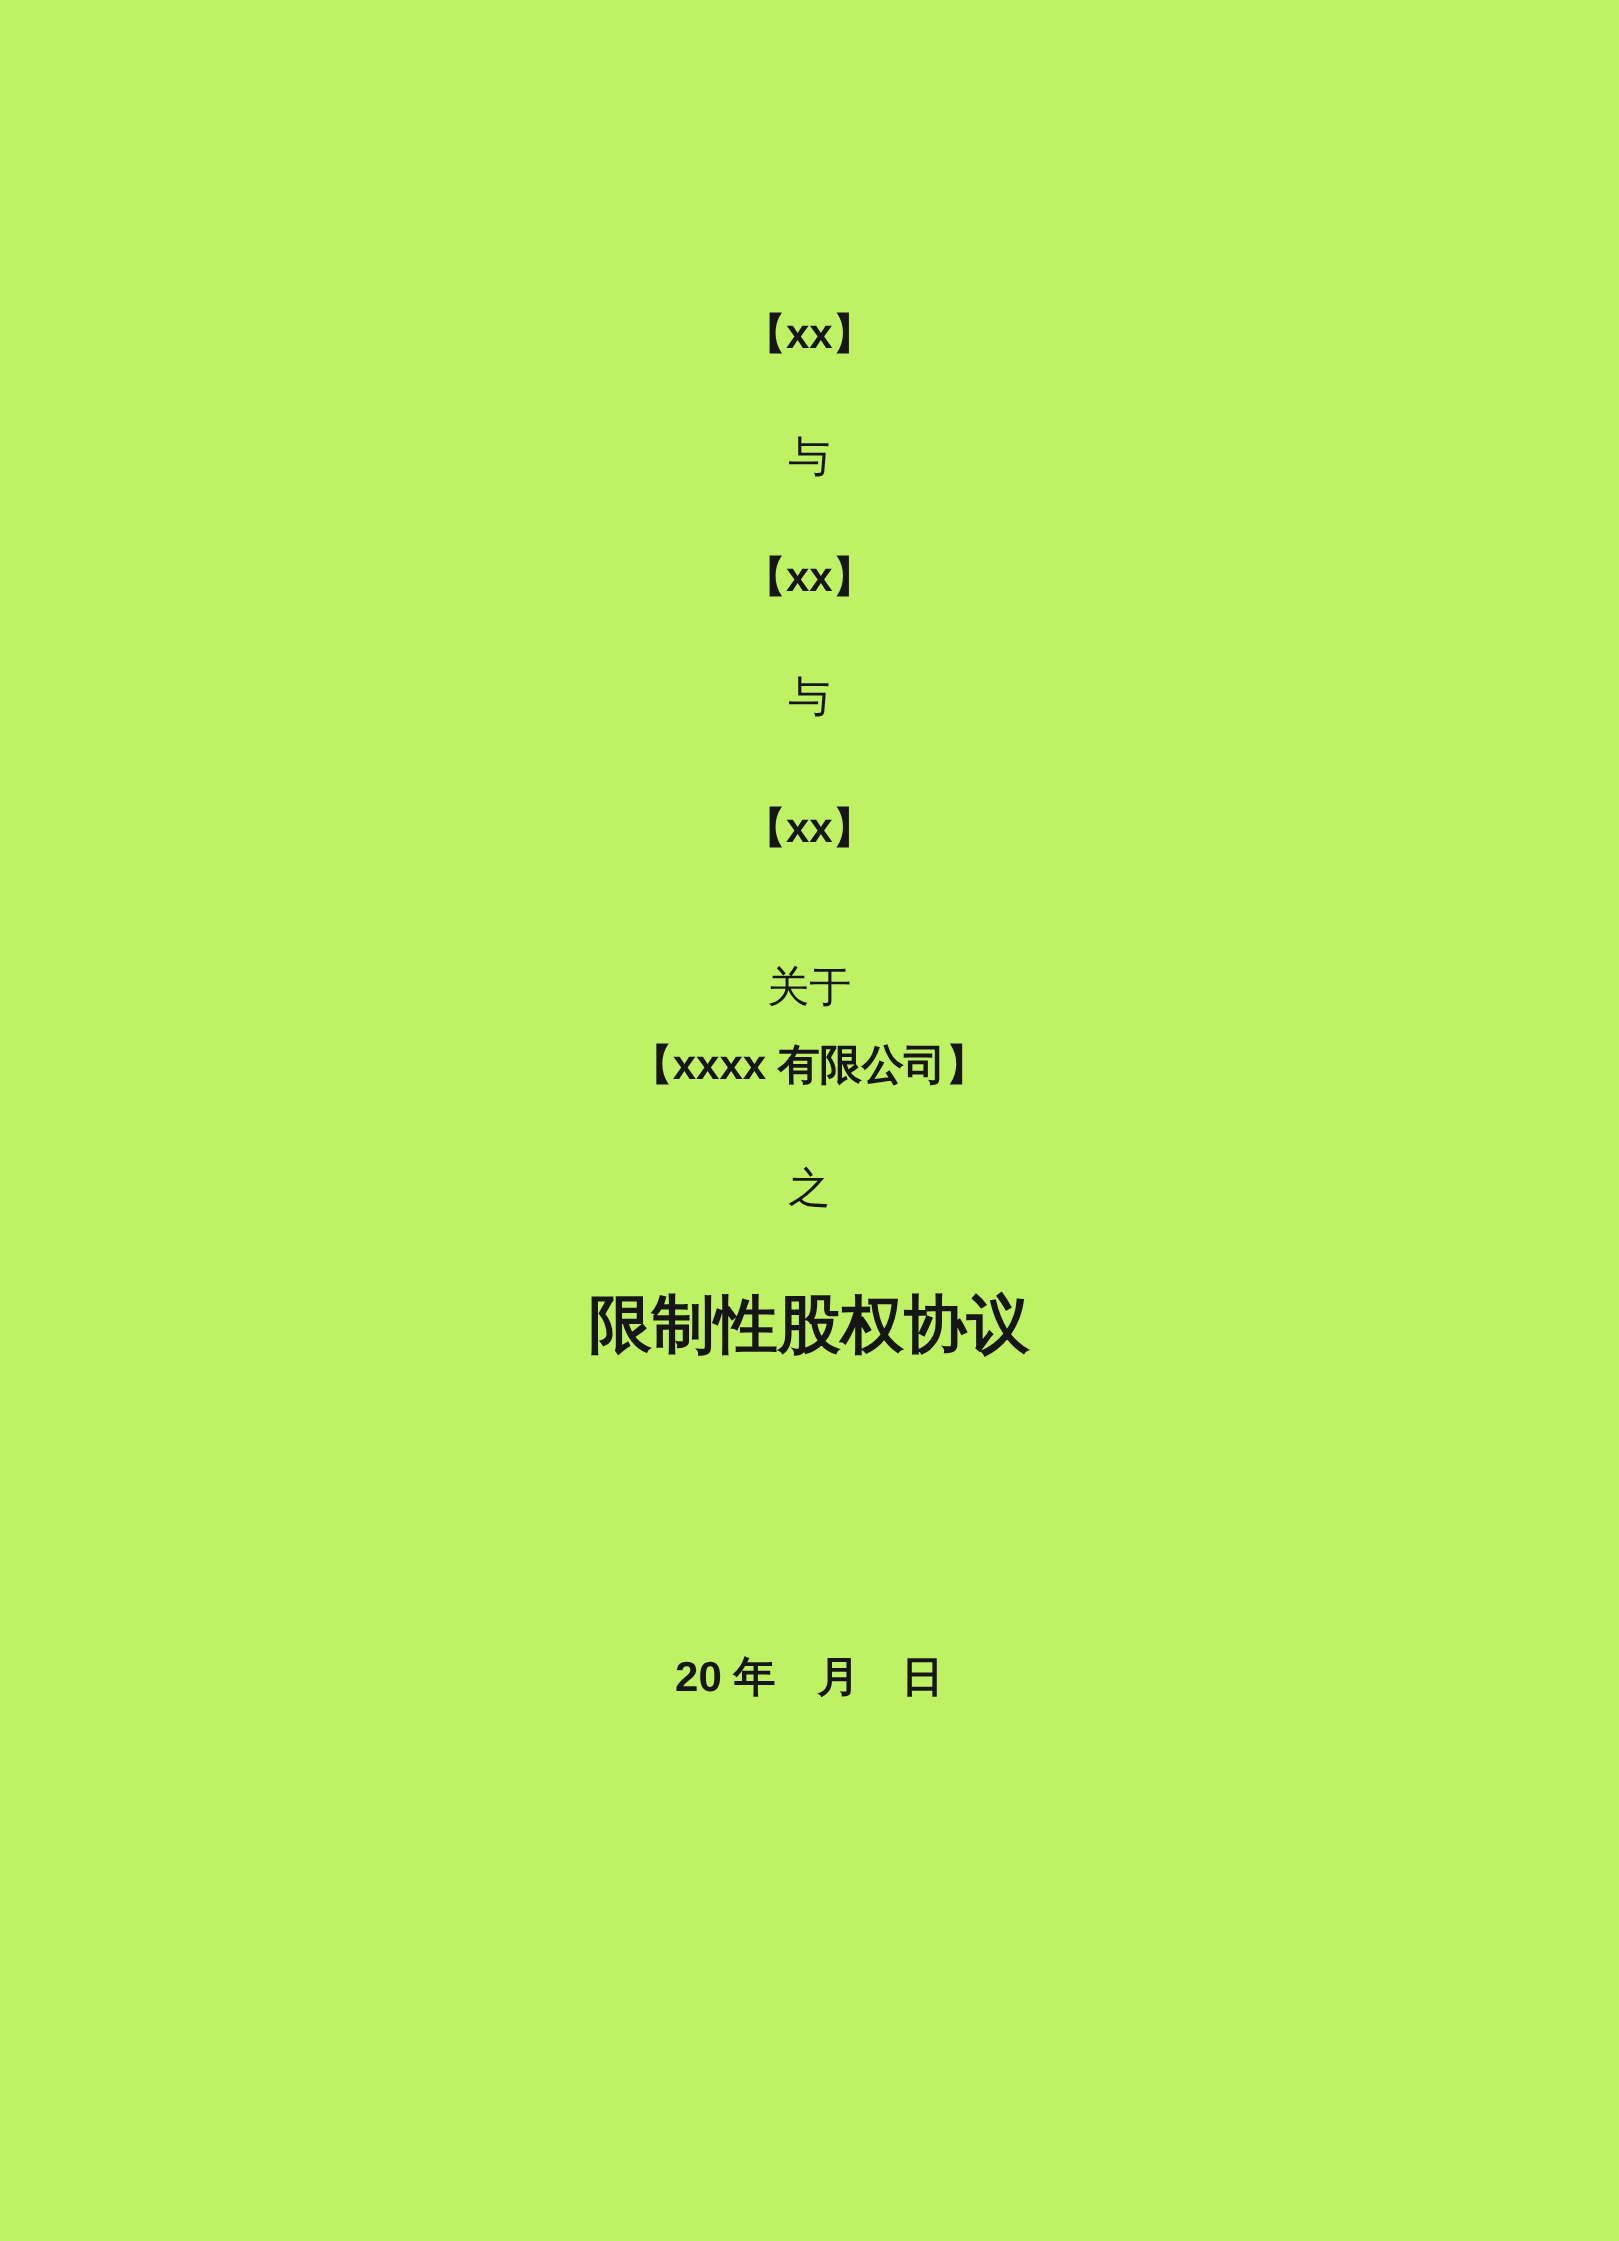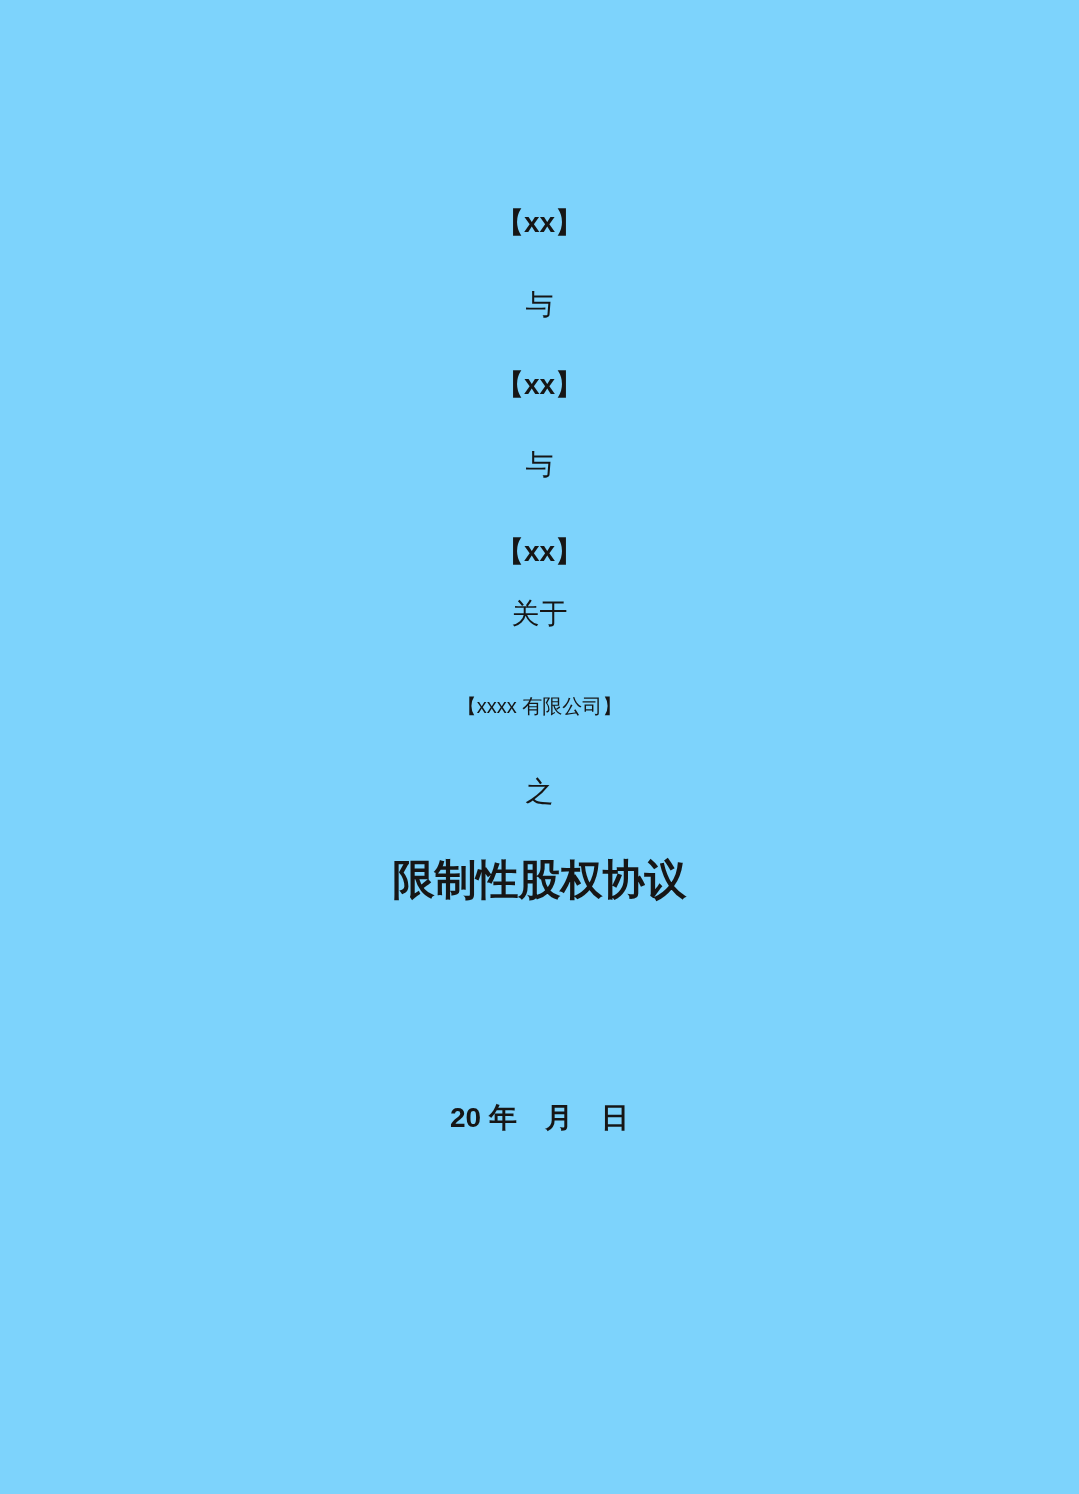--- a/index.html
+++ b/index.html
@@ -4,21 +4,21 @@
 <style>
   html, body {
     margin: 0;
     padding: 0;
     background: #ffffff;
   }
   .page {
     position: relative;
     width: 1079px;
     height: 1494px;
-    background: #7dd3fc;
+    background: #bef264;
     color: #161616;
     font-family: "Liberation Sans", "DejaVu Sans", sans-serif;
     overflow: hidden;
   }
   .line {
     position: absolute;
     left: 0;
     width: 100%;
     text-align: center;
     line-height: 1;
@@ -26,22 +26,22 @@
   }
   .party {
     font-size: 28px;
     font-weight: 700;
   }
   .connector {
     font-size: 28px;
     font-weight: 400;
   }
   .company {
-    font-size: 20px;
-    font-weight: 400;
+    font-size: 28px;
+    font-weight: 700;
   }
   .agreement-title {
     font-size: 42px;
     font-weight: 700;
   }
   .date-line {
     font-size: 28px;
     font-weight: 700;
   }
 </style>
@@ -53,23 +53,23 @@
   <div class="line party" style="top: 209px;">【xx】</div>
 
   <div class="line connector" style="top: 291px;">与</div>
 
   <div class="line party" style="top: 371px;">【xx】</div>
 
   <div class="line connector" style="top: 451px;">与</div>
 
   <div class="line party" style="top: 538px;">【xx】</div>
 
-  <div class="line connector" style="top: 600px;">关于</div>
+  <div class="line connector" style="top: 644px;">关于</div>
 
   <div class="line company" style="top: 696px;">【xxxx 有限公司】</div>
 
   <div class="line connector" style="top: 778px;">之</div>
 
-  <div class="line agreement-title" style="top: 862px; font-family: Liberation Mono, monospace;">限制性股权协议</div>
+  <div class="line agreement-title" style="top: 862px;">限制性股权协议</div>
 
   <div class="line date-line" style="top: 1104px;">20 年　月　日</div>
 
 </div>
 
 </body></html>

